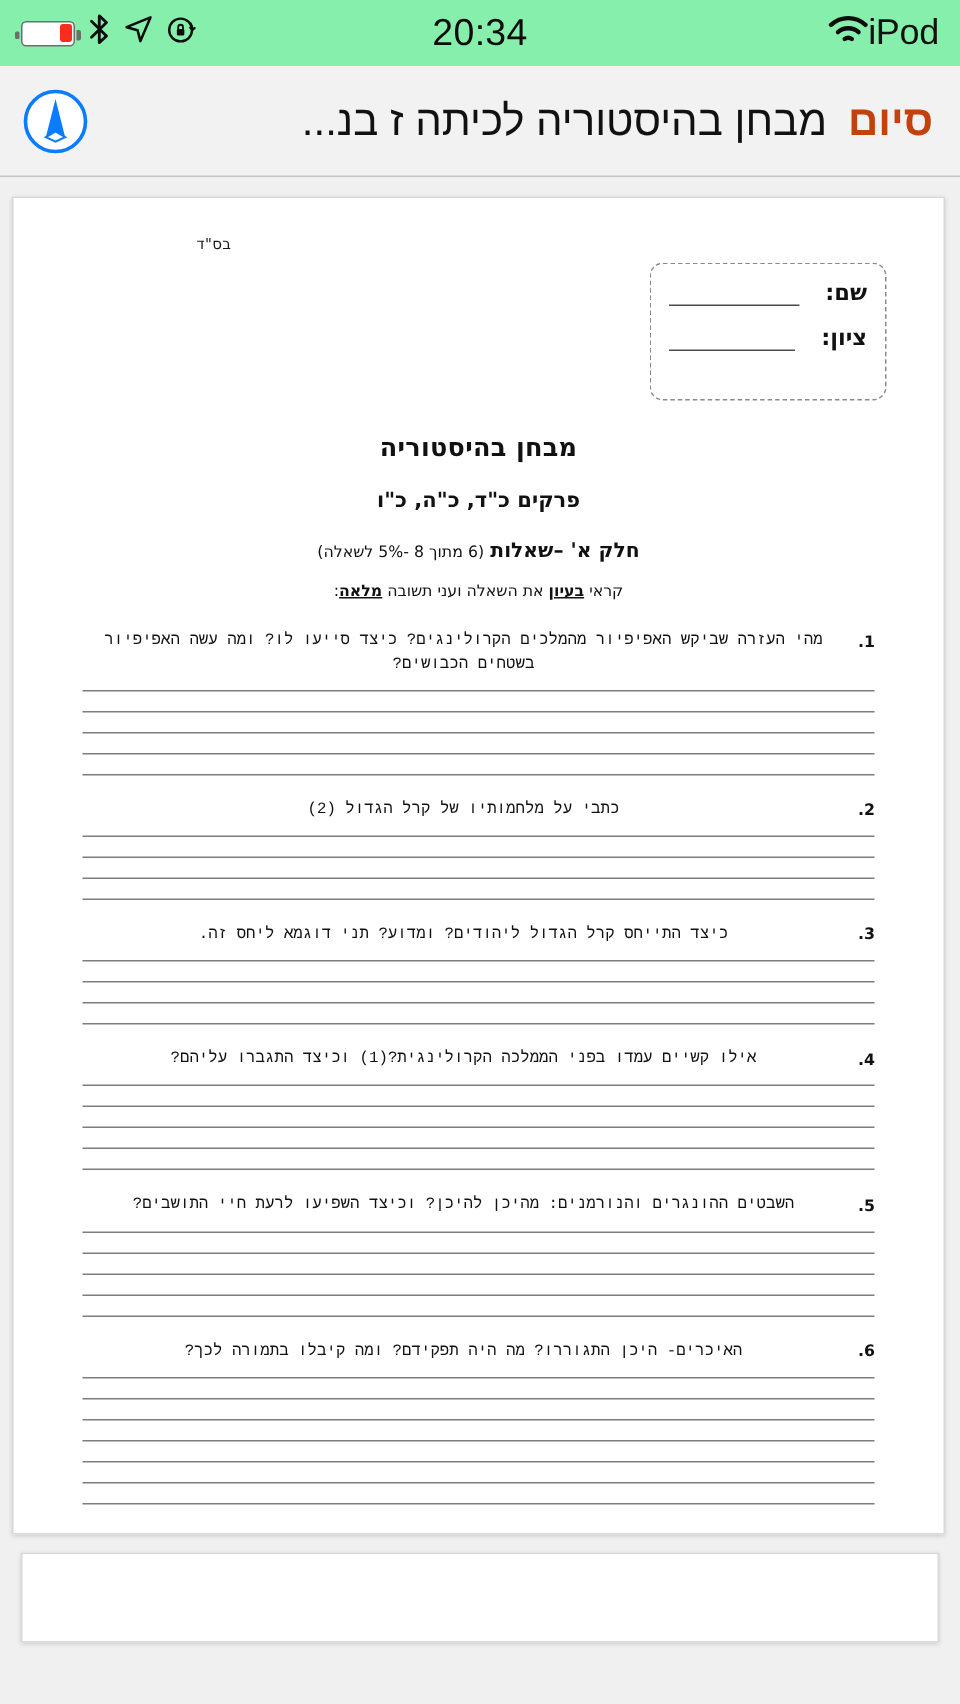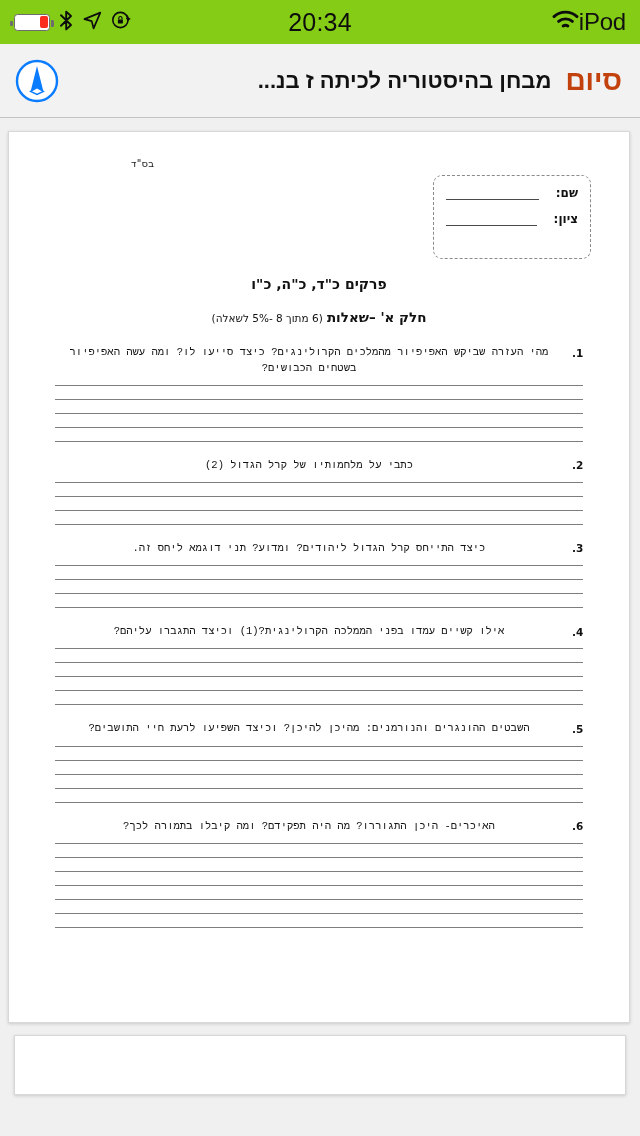--- a/index.html
+++ b/index.html
@@ -12,21 +12,21 @@
     overflow: hidden;
     background: #f7f7f7;
     font-family: "Liberation Sans", "DejaVu Sans", sans-serif;
     -webkit-font-smoothing: antialiased;
   }
 
   
   .statusbar {
     position: relative;
     height: 44px;
-    background: #84cc16;
+    background: #86efac;
     display: flex;
     box-sizing: border-box;
     padding: 0 14px;
   }
   .status-left {
     display: flex;
     align-items: center;
     gap: 9px;
   }
   .status-right {
@@ -110,22 +110,22 @@
     gap: 14px;
   }
   .done-button {
     font-size: 28px;
     color: #c2410c;
     font-weight: 600;
     white-space: nowrap;
     cursor: pointer;
   }
   .nav-title {
-    font-size: 22px;
-    font-weight: 700;
+    font-size: 28px;
+    font-weight: 400;
     color: #111;
     white-space: nowrap;
     overflow: hidden;
     direction: rtl;
     flex: 0 1 auto;
   }
   .safari-icon {
     width: 46px;
     height: 46px;
     flex: 0 0 auto;
@@ -184,21 +184,21 @@
     border-radius: 9px;
     box-sizing: border-box;
     margin-right: 4px;
   }
   .namebox-row {
     display: flex;
     flex-direction: row;
     align-items: flex-end;
     gap: 17px;
     margin-bottom: 12px;
-    font-size: 12px;
+    font-size: 15px;
     font-weight: bold;
   }
   .namebox-row:last-child { margin-bottom: 20px; }
   .namebox-label { white-space: nowrap; }
   .namebox-rule {
     flex: 1;
     border-bottom: 1px solid #4a4a4a;
     height: 10px;
   }
 
@@ -328,27 +328,31 @@
         <div class="namebox-row">
           <span class="namebox-label">שם:</span>
           <span class="namebox-rule"></span>
         </div>
         <div class="namebox-row">
           <span class="namebox-label">ציון:</span>
           <span class="namebox-rule"></span>
         </div>
       </div>
 
+      <div class="doc-title">מבחן בהיסטוריה</div>
       <div class="doc-subtitle">פרקים כ"ד, כ"ה, כ"ו</div>
 
       <div class="doc-part">
         <b>חלק א' –שאלות</b>
         <span class="small">(6 מתוך 8 -5% לשאלה)</span>
       </div>
 
+      <div class="doc-instruct">
+        <span>קראי </span><u>בעיון</u><span> את השאלה ועני תשובה </span><u>מלאה</u><span>:</span>
+      </div>
 
       <div class="qlist" id="question-list">
           <div class="qitem">
             <div class="qhead">
               <span class="qnum">1.</span>
               <span class="qtext">מהי העזרה שביקש האפיפיור מהמלכים הקרולינגים? כיצד סייעו לו? ומה עשה האפיפיור בשטחים הכבושים?</span>
             </div>
             <div class="answer-lines">
               <div class="answer-line"></div>
               <div class="answer-line"></div>

